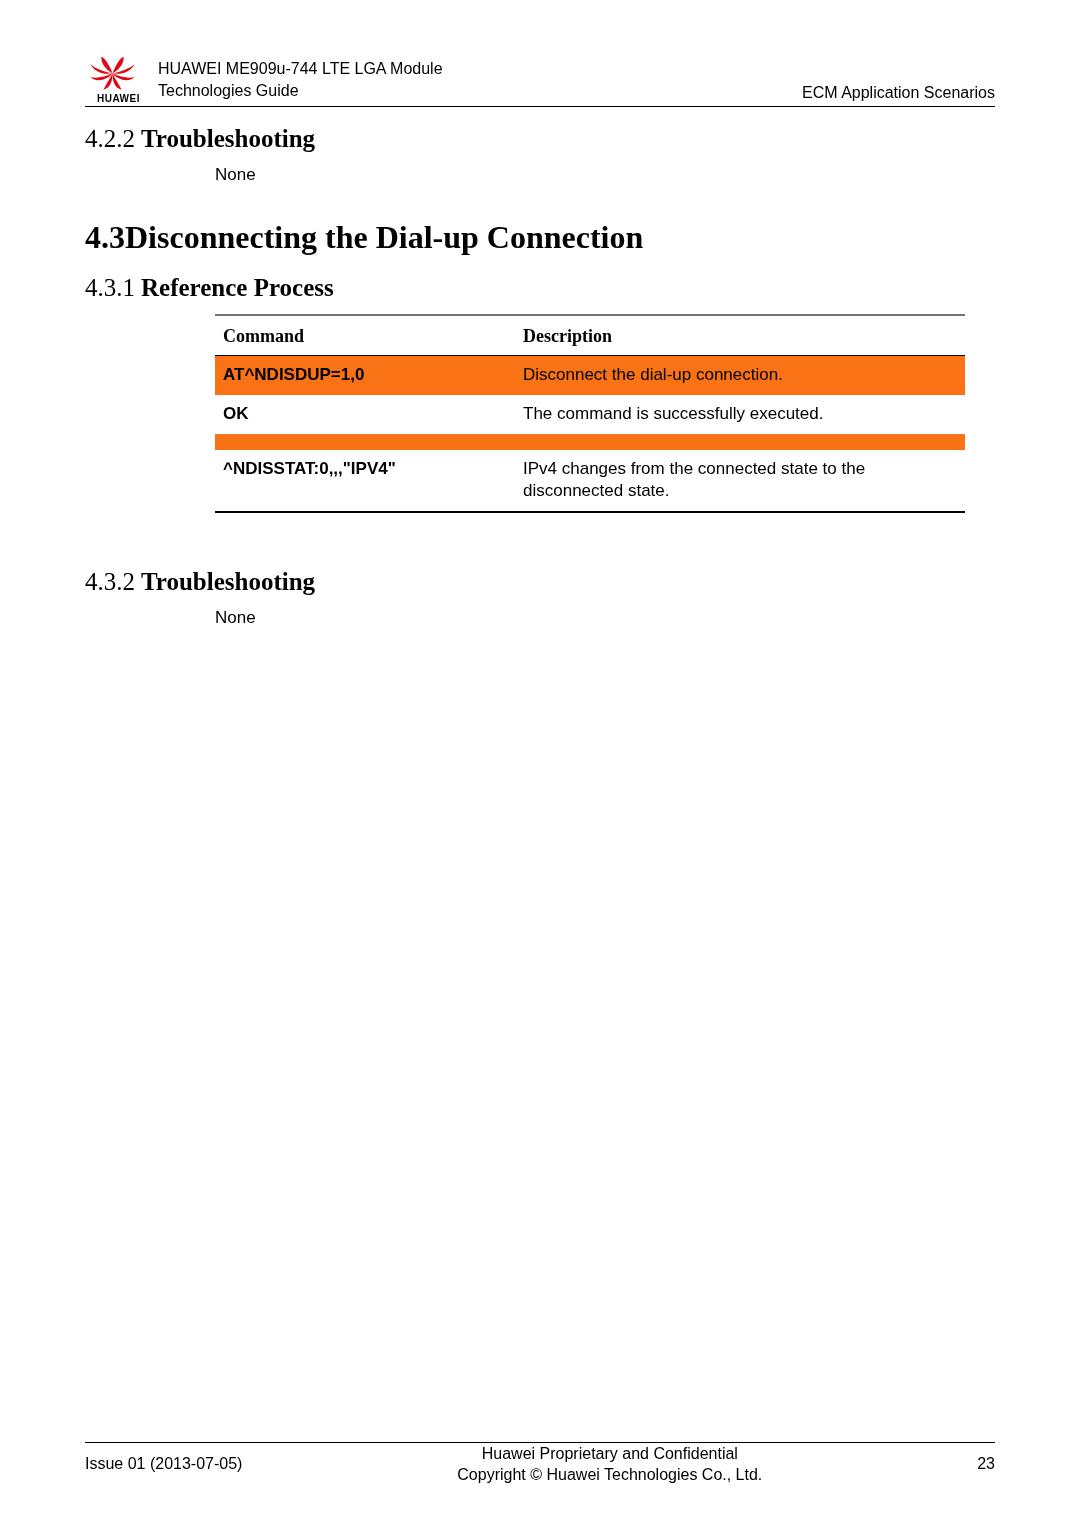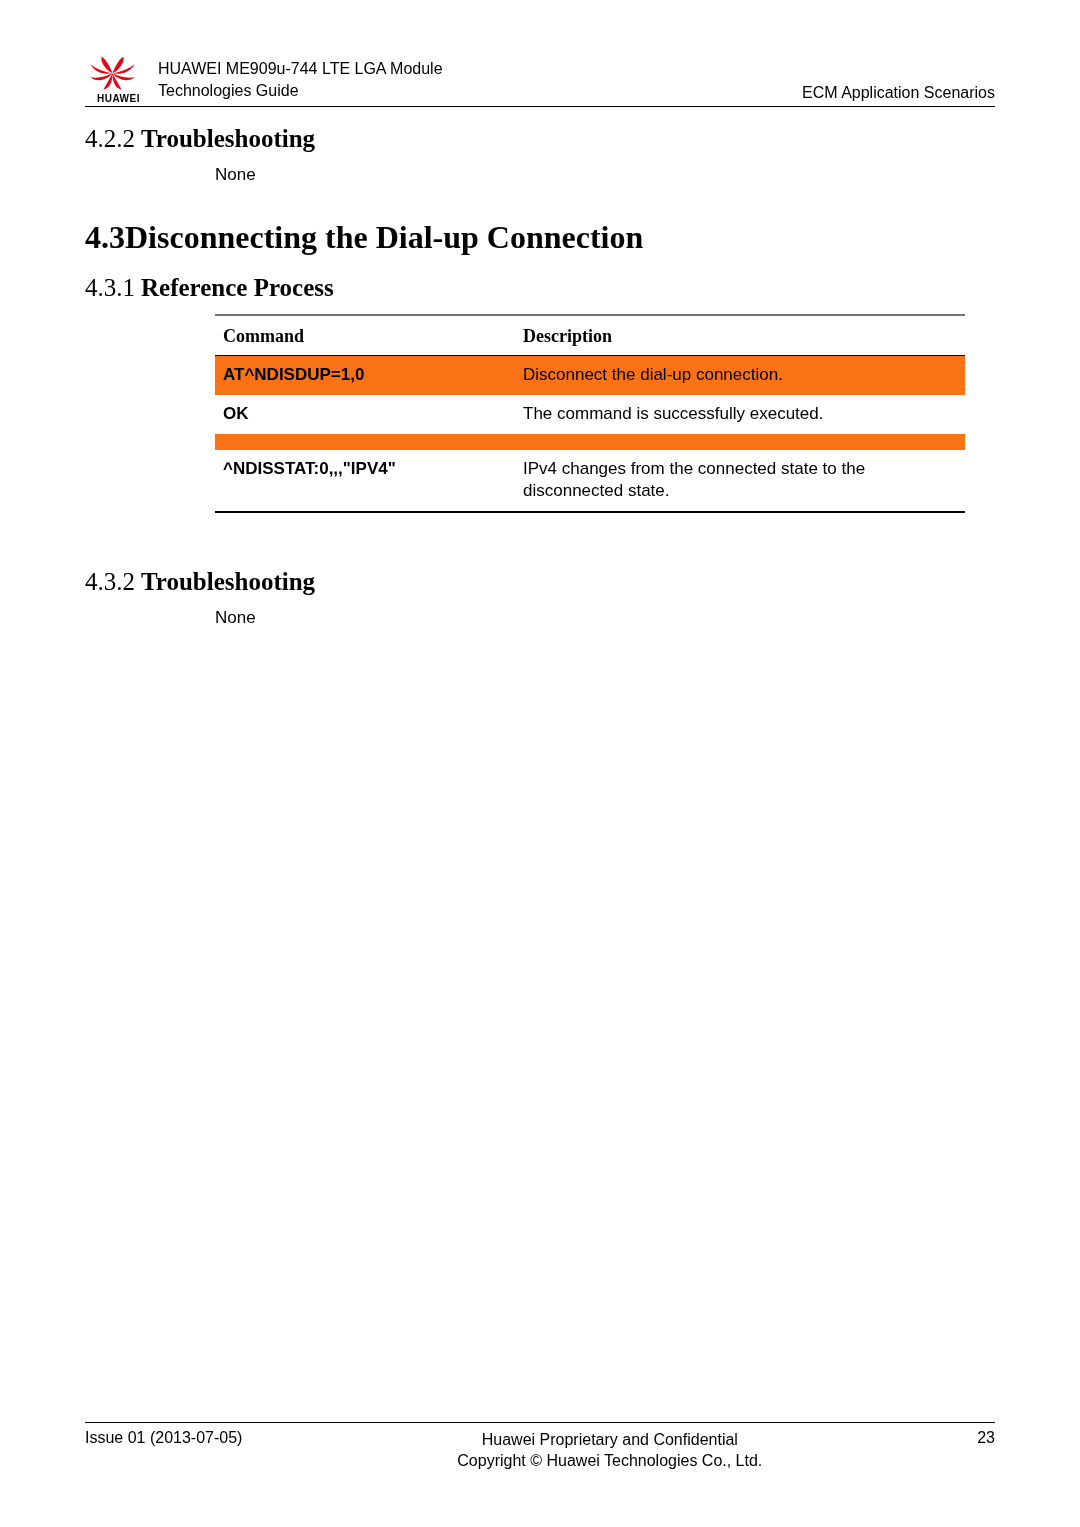--- a/index.html
+++ b/index.html
@@ -79,26 +79,26 @@
       padding: 8px 8px;
       vertical-align: top;
       line-height: 1.35;
     }
     .ref-table tbody tr.shaded { background: #f97316; }
     .ref-table tbody tr.last td { border-bottom: 2px solid #000; }
     .cmd-cell { font-weight: bold; width: 300px; }
     .footer {
       position: absolute;
       left: 85px; right: 85px;
-      bottom: 55px;
+      bottom: 41px;
       border-top: 1.5px solid #000;
-      padding-top: 6px;
+      padding-top: 0;
       display: flex;
       justify-content: space-between;
-      align-items: flex-start;
+      align-items: center;
       font-size: 16px;
     }
     .footer-center { text-align: center; flex: 1; line-height: 1.35; }
     .footer-left, .footer-right { white-space: nowrap; }
   </style>
 </head>
 <body>
 
 <div class="page">
   <div class="header">

